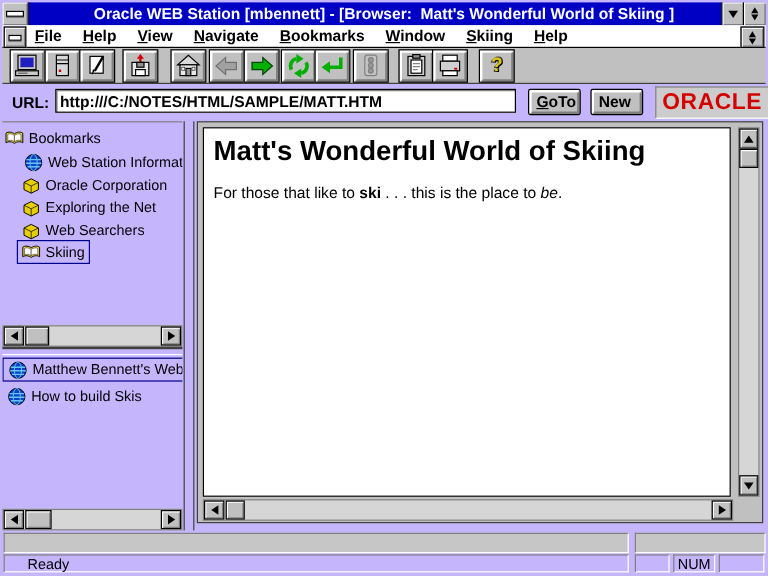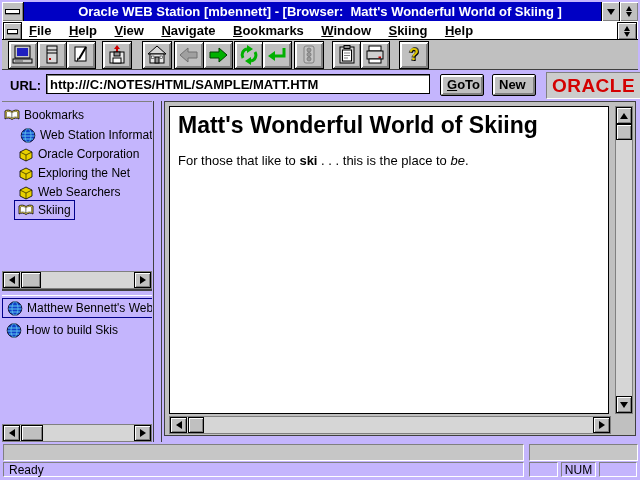--- a/index.html
+++ b/index.html
@@ -75,21 +75,21 @@
   .page-h1{position:absolute;left:8px;top:5px;font-size:23px;font-weight:bold;color:#000;letter-spacing:0;}
   .page-p{position:absolute;left:8px;top:46px;font-size:13px;color:#000;}
   .main-v{right:2px;top:4px;height:308px;}
   .main-h{left:4px;top:314px;width:442px;}
 
   
   .msgbar{position:absolute;left:0;top:444px;width:640px;height:17px;}
   .msg-field{position:absolute;top:0;height:15px;background:#c6c6c6;}
   .statusbar{position:absolute;left:0;top:462px;width:640px;height:16px;}
   .st-cell{position:absolute;top:0;height:15px;font-size:12px;line-height:15px;box-sizing:border-box;}
-  .st-msg{left:3px;width:521px;padding-left:5px;}
+  .st-msg{left:3px;width:521px;padding-left:19px;}
   .st-num{text-align:center;}
 
   svg{display:block;}
 </style>
 </head>
 <body>
 
 <div class="window">
 
   <div class="titlebar">

